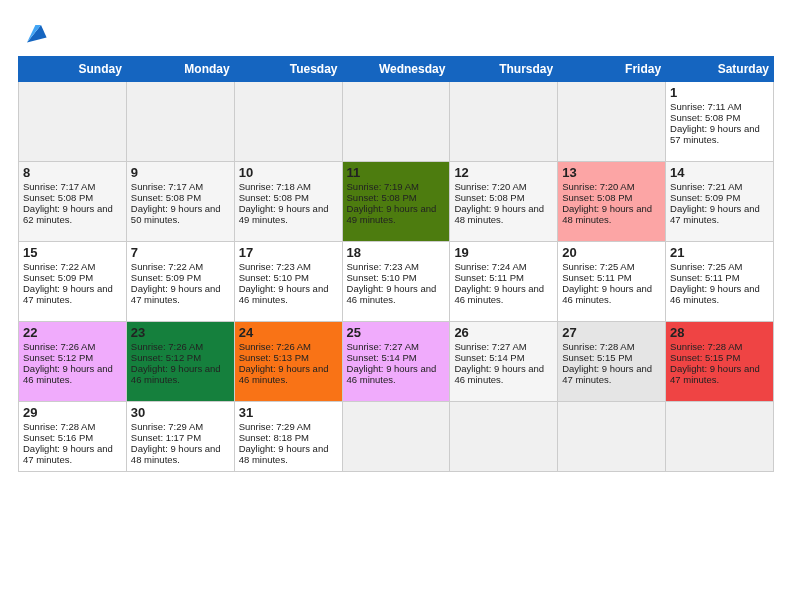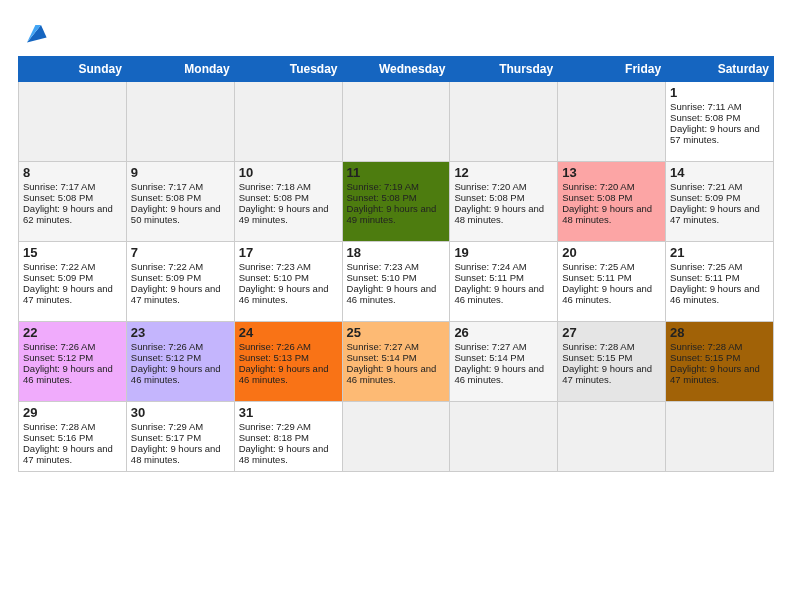--- a/index.html
+++ b/index.html
@@ -146,30 +146,30 @@
           <td><span class="day-num">15</span><span>Sunrise: 7:22 AM</span><br><span>Sunset: 5:09 PM</span><br><span>Daylight: 9 hours and 47 minutes.</span></td>
           <td><span class="day-num">7</span><span>Sunrise: 7:22 AM</span><br><span>Sunset: 5:09 PM</span><br><span>Daylight: 9 hours and 47 minutes.</span></td>
           <td><span class="day-num">17</span><span>Sunrise: 7:23 AM</span><br><span>Sunset: 5:10 PM</span><br><span>Daylight: 9 hours and 46 minutes.</span></td>
           <td><span class="day-num">18</span><span>Sunrise: 7:23 AM</span><br><span>Sunset: 5:10 PM</span><br><span>Daylight: 9 hours and 46 minutes.</span></td>
           <td><span class="day-num">19</span><span>Sunrise: 7:24 AM</span><br><span>Sunset: 5:11 PM</span><br><span>Daylight: 9 hours and 46 minutes.</span></td>
           <td><span class="day-num">20</span><span>Sunrise: 7:25 AM</span><br><span>Sunset: 5:11 PM</span><br><span>Daylight: 9 hours and 46 minutes.</span></td>
           <td><span class="day-num">21</span><span>Sunrise: 7:25 AM</span><br><span>Sunset: 5:11 PM</span><br><span>Daylight: 9 hours and 46 minutes.</span></td>
         </tr>
         <tr>
           <td style="background: #f0abfc;"><span class="day-num">22</span><span>Sunrise: 7:26 AM</span><br><span>Sunset: 5:12 PM</span><br><span>Daylight: 9 hours and 46 minutes.</span></td>
-          <td style="background: #c4b5fd;"><span class="day-num">23</span><span>Sunrise: 7:26 AM</span><br><span>Sunset: 5:12 PM</span><br><span>Daylight: 9 hours and 46 minutes.</span></td>
+          <td style="background: #15803d;"><span class="day-num">23</span><span>Sunrise: 7:26 AM</span><br><span>Sunset: 5:12 PM</span><br><span>Daylight: 9 hours and 46 minutes.</span></td>
           <td style="background: #f97316;"><span class="day-num">24</span><span>Sunrise: 7:26 AM</span><br><span>Sunset: 5:13 PM</span><br><span>Daylight: 9 hours and 46 minutes.</span></td>
-          <td style="background: #fdba74;"><span class="day-num">25</span><span>Sunrise: 7:27 AM</span><br><span>Sunset: 5:14 PM</span><br><span>Daylight: 9 hours and 46 minutes.</span></td>
+          <td style="background: #f0abfc;"><span class="day-num">25</span><span>Sunrise: 7:27 AM</span><br><span>Sunset: 5:14 PM</span><br><span>Daylight: 9 hours and 46 minutes.</span></td>
           <td style="background: rgb(245, 245, 245);"><span class="day-num">26</span><span>Sunrise: 7:27 AM</span><br><span>Sunset: 5:14 PM</span><br><span>Daylight: 9 hours and 46 minutes.</span></td>
           <td style="background: #e5e5e5;"><span class="day-num">27</span><span>Sunrise: 7:28 AM</span><br><span>Sunset: 5:15 PM</span><br><span>Daylight: 9 hours and 47 minutes.</span></td>
-          <td style="background: #a16207;"><span class="day-num">28</span><span>Sunrise: 7:28 AM</span><br><span>Sunset: 5:15 PM</span><br><span>Daylight: 9 hours and 47 minutes.</span></td>
+          <td style="background: #ef4444;"><span class="day-num">28</span><span>Sunrise: 7:28 AM</span><br><span>Sunset: 5:15 PM</span><br><span>Daylight: 9 hours and 47 minutes.</span></td>
         </tr>
         <tr class="last-row">
           <td><span class="day-num">29</span><span>Sunrise: 7:28 AM</span><br><span>Sunset: 5:16 PM</span><br><span>Daylight: 9 hours and 47 minutes.</span></td>
-          <td><span class="day-num">30</span><span>Sunrise: 7:29 AM</span><br><span>Sunset: 5:17 PM</span><br><span>Daylight: 9 hours and 48 minutes.</span></td>
+          <td><span class="day-num">30</span><span>Sunrise: 7:29 AM</span><br><span>Sunset: 1:17 PM</span><br><span>Daylight: 9 hours and 48 minutes.</span></td>
           <td><span class="day-num">31</span><span>Sunrise: 7:29 AM</span><br><span>Sunset: 8:18 PM</span><br><span>Daylight: 9 hours and 48 minutes.</span></td>
           <td class="empty-cell"></td>
           <td class="empty-cell"></td>
           <td class="empty-cell"></td>
           <td class="empty-cell"></td>
         </tr>
       </tbody>
   </table>
 </div>
 

